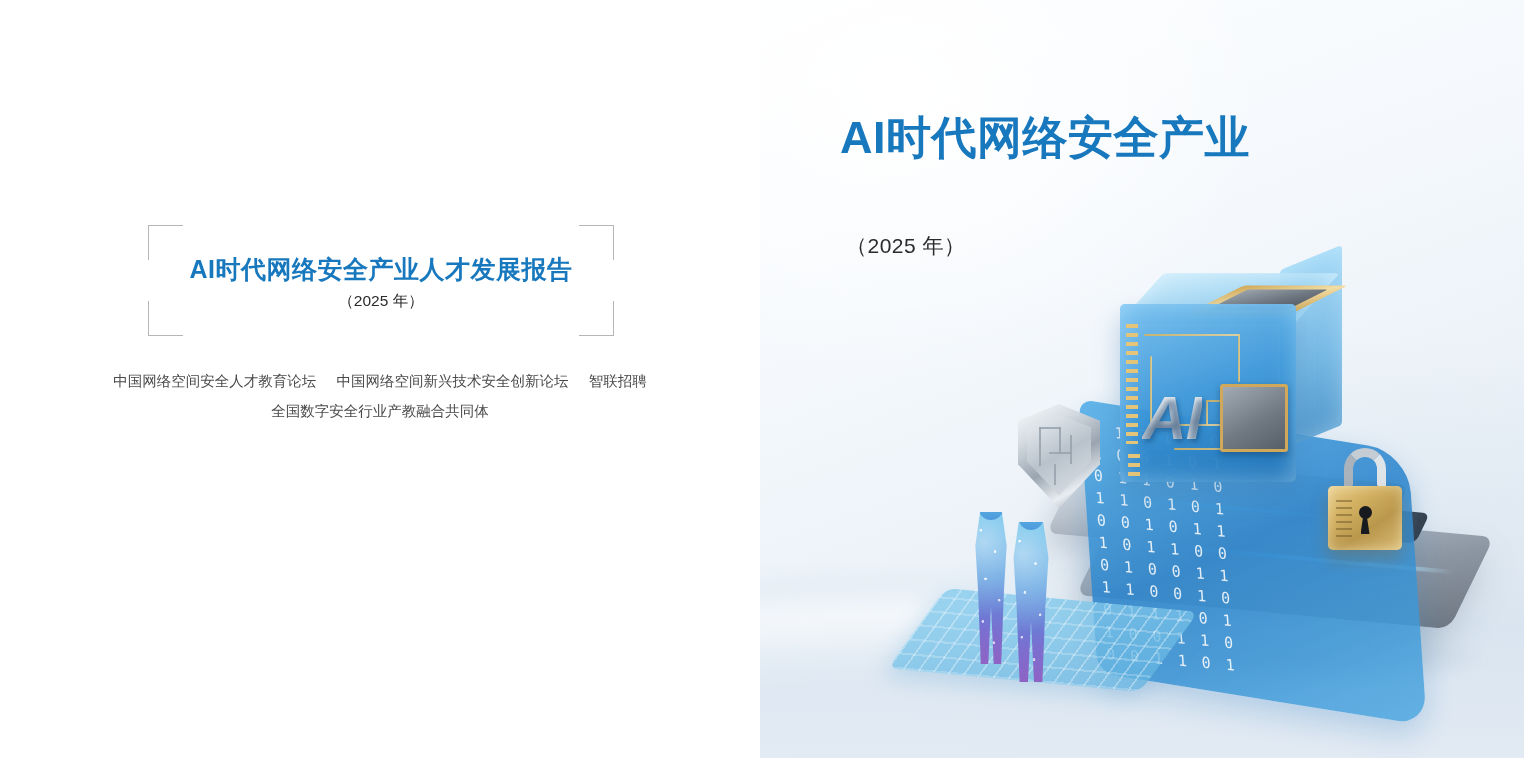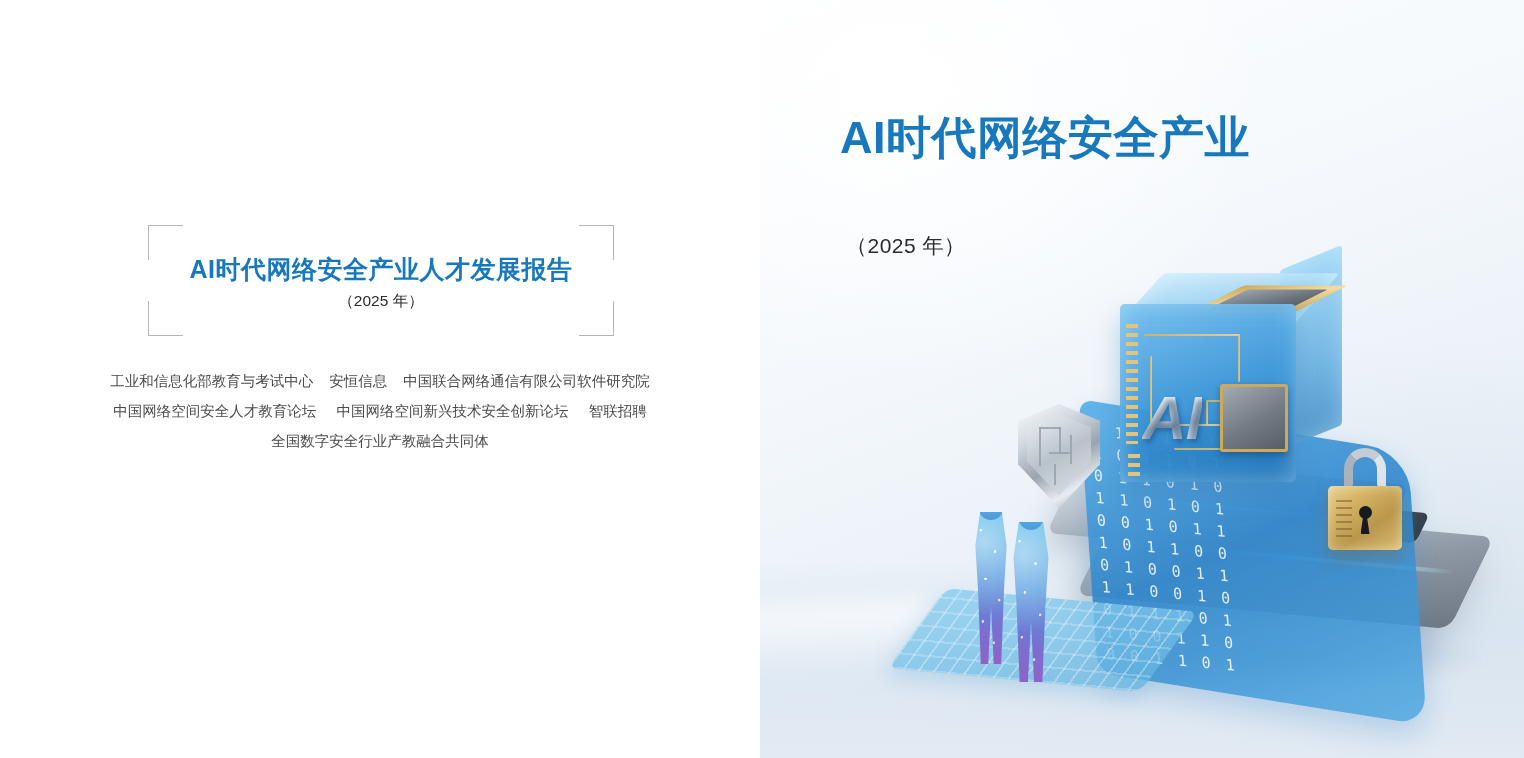--- a/index.html
+++ b/index.html
@@ -481,21 +481,20 @@
       <span class="brk tl"></span>
       <span class="brk tr"></span>
       <span class="brk bl"></span>
       <span class="brk br"></span>
 
       <div class="doc-title">AI时代网络安全产业人才发展报告</div>
       <div class="doc-subtitle">（2025 年）</div>
     </div>
 
     <div class="credits">
-      <div class="credits-line">工业和信息化部教育与考试中心    安恒信息    中国联合网络通信有限公司软件研究院</div>
       <div class="credits-line">中国网络空间安全人才教育论坛     中国网络空间新兴技术安全创新论坛     智联招聘</div>
       <div class="credits-line">全国数字安全行业产教融合共同体</div>
     </div>
   </div>
 
   <div class="right-panel">
 
     <div class="floor"></div>
     <div class="floor-sheen"></div>
 

